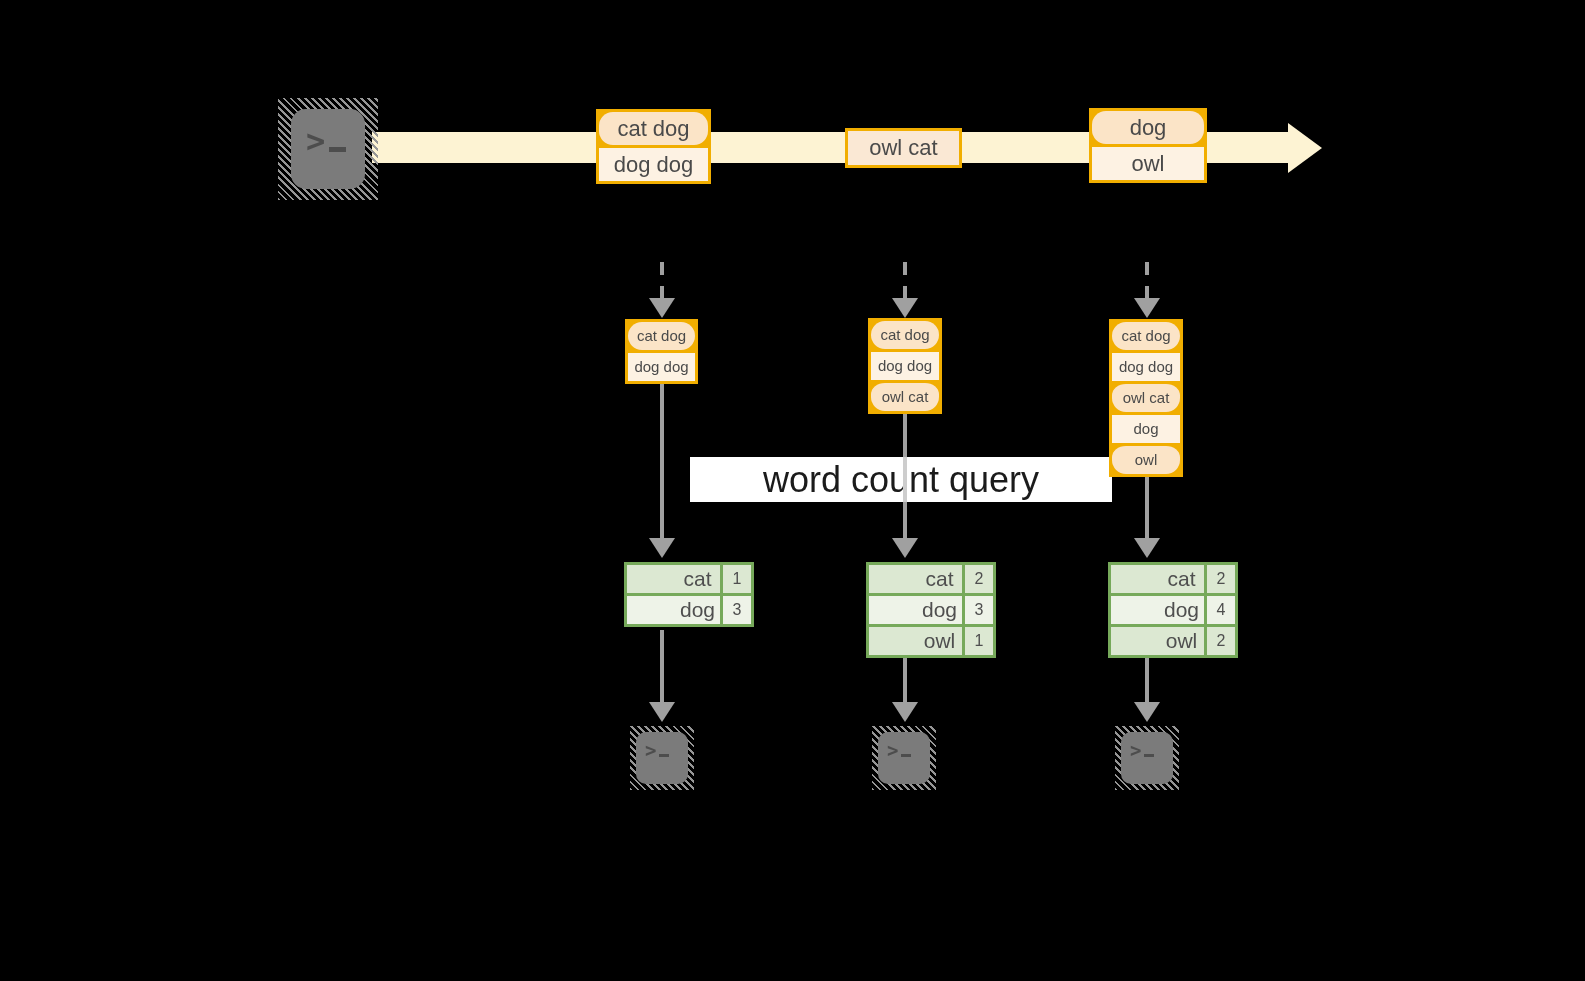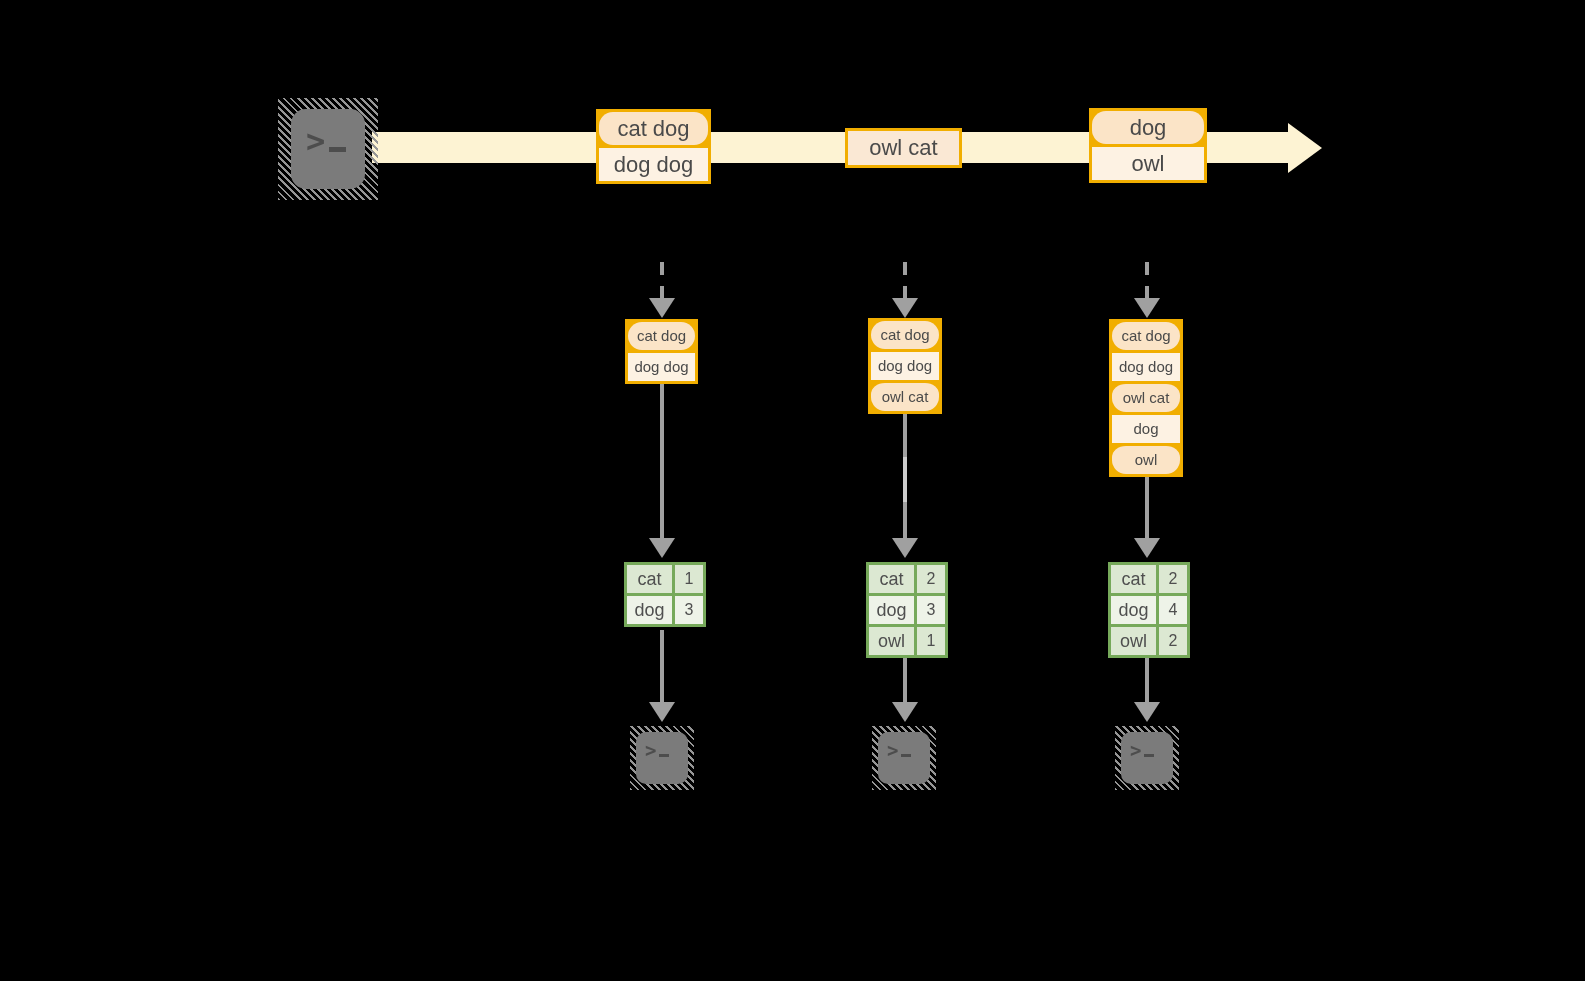--- a/index.html
+++ b/index.html
@@ -55,21 +55,21 @@
     font-size:36px;color:#1b1b1b;
   }
   .banner-line{width:4px;background:#cdcdcd;z-index:4;}
 
   
   .gtable{border:3px solid #76a95a;z-index:5;background:#76a95a;}
   .trow{display:flex;}
   .trow + .trow{border-top:3px solid #76a95a;}
   .tlabel{
     width:45px;height:28px;line-height:28px;text-align:center;
-    font-size:18px;color:#4f4f4f;
+    font-size:21px;color:#4f4f4f;margin-left:48px;
   }
   .tcount{
     width:28px;height:28px;line-height:28px;text-align:center;
     font-size:16px;color:#4f4f4f;border-left:3px solid #76a95a;
   }
   .sage{background:#dce8d2;}
   .sagel{background:#eef3e8;}
 
   
   .terminal{
@@ -135,20 +135,23 @@
     <div class="scell peach">owl cat</div>
   </div>
   <div class="abs stack" style="left:1109px;top:319px;width:68px;">
     <div class="scell peach">cat dog</div>
     <div class="scell cream">dog dog</div>
     <div class="scell peach">owl cat</div>
     <div class="scell cream">dog</div>
     <div class="scell peach">owl</div>
   </div>
 
+  <div class="abs banner" style="left:690px;top:457px;width:422px;height:45px;">
+    <span>word count query</span>
+  </div>
   <div class="abs banner-line" style="left:903px;top:457px;height:45px;"></div>
 
   <div class="abs vline" style="left:660px;top:384px;height:156px;"></div>
   <div class="abs ahead" style="left:649px;top:538px;"></div>
   <div class="abs vline" style="left:903px;top:414px;height:126px;"></div>
   <div class="abs ahead" style="left:892px;top:538px;"></div>
   <div class="abs vline" style="left:1145px;top:477px;height:63px;"></div>
   <div class="abs ahead" style="left:1134px;top:538px;"></div>
 
   <div class="abs gtable" style="left:624px;top:562px;">

